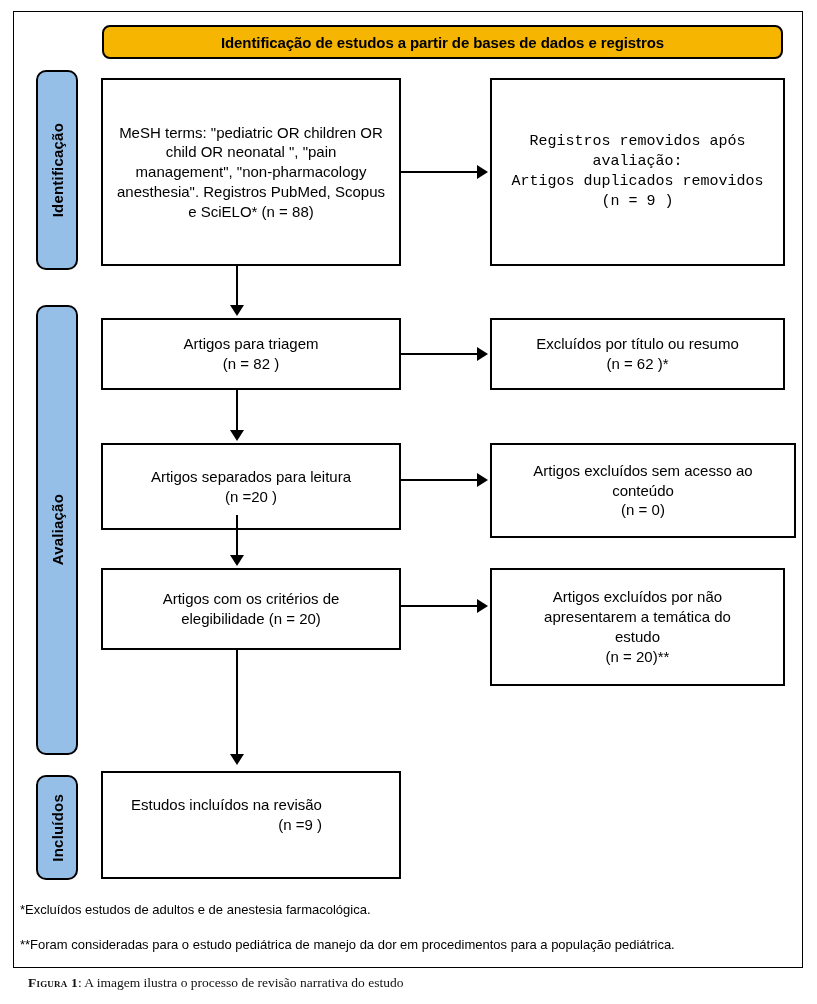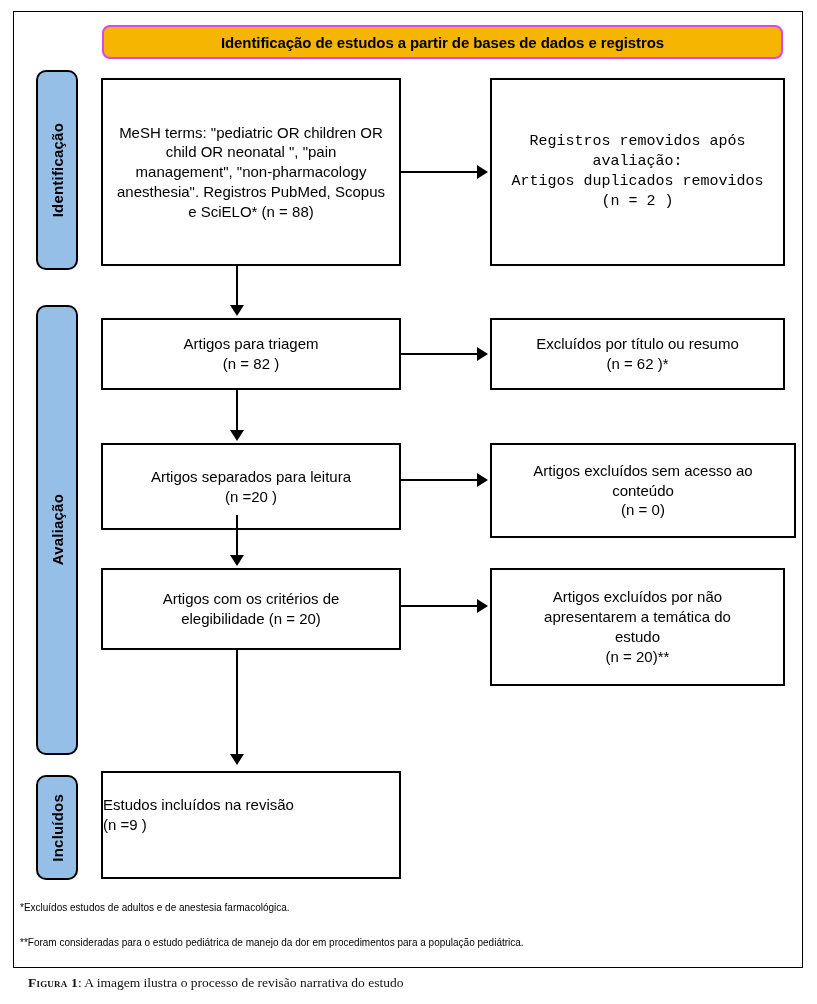--- a/index.html
+++ b/index.html
@@ -31,21 +31,21 @@
   }
 
   
   .banner {
     position: absolute;
     left: 102px;
     top: 25px;
     width: 681px;
     height: 34px;
     background: #F5B500;
-    border: 2px solid #d946ef;
+    border: 2px solid #000000;
     border-radius: 8px;
     box-sizing: border-box;
     display: flex;
     align-items: center;
     justify-content: center;
     font-size: 15px;
     font-weight: bold;
     color: #000000;
     letter-spacing: -0.1px;
   }
@@ -80,25 +80,25 @@
     display: flex;
     align-items: center;
     justify-content: center;
     text-align: center;
     font-size: 15px;
     color: #000000;
     line-height: 1.32;
     padding: 4px 8px;
   }
   .box.left-align {
-    text-align: left;
+    text-align: right;
     justify-content: flex-start;
     align-items: flex-start;
     padding-top: 22px;
-    padding-left: 0;
+    padding-left: 28px;
   }
 
   
   .conn {
     position: absolute;
     background: #000000;
   }
   .conn-v { width: 2px; }
   .conn-h { height: 2px; }
   .arrow-down {
@@ -114,21 +114,21 @@
     width: 0;
     height: 0;
     border-top: 7px solid transparent;
     border-bottom: 7px solid transparent;
     border-left: 11px solid #000000;
   }
 
   
   .footnote {
     position: absolute;
-    font-size: 10px;
+    font-size: 13px;
     color: #000000;
     white-space: nowrap;
   }
 
   
   .caption {
     position: absolute;
     left: 0;
     top: 975px;
     width: 817px;
@@ -169,21 +169,21 @@
 
   <div class="box" style="left:101px; top:78px; width:300px; height:188px; padding:10px 14px;">
     <span>MeSH terms: "pediatric OR children OR child OR neonatal ", "pain management", "non-pharmacology anesthesia". Registros PubMed, Scopus e SciELO* (n = 88)</span>
   </div>
 
   <div class="box" style="left:490px; top:78px; width:295px; height:188px;font-family:Liberation Mono, monospace;">
     <div>
       <div>Registros removidos após</div>
       <div>avaliação:</div>
       <div>Artigos duplicados removidos</div>
-      <div>(n = 2 )</div>
+      <div>(n = 9 )</div>
     </div>
   </div>
 
   <div class="conn conn-h" style="left:401px; top:171px; width:78px;"></div>
   <div class="arrow-right" style="left:477px; top:165px;"></div>
 
   <div class="conn conn-v" style="left:236px; top:266px; height:45px;"></div>
   <div class="arrow-down" style="left:230px; top:305px;"></div>
 
   <div class="box" style="left:101px; top:318px; width:300px; height:72px;">

